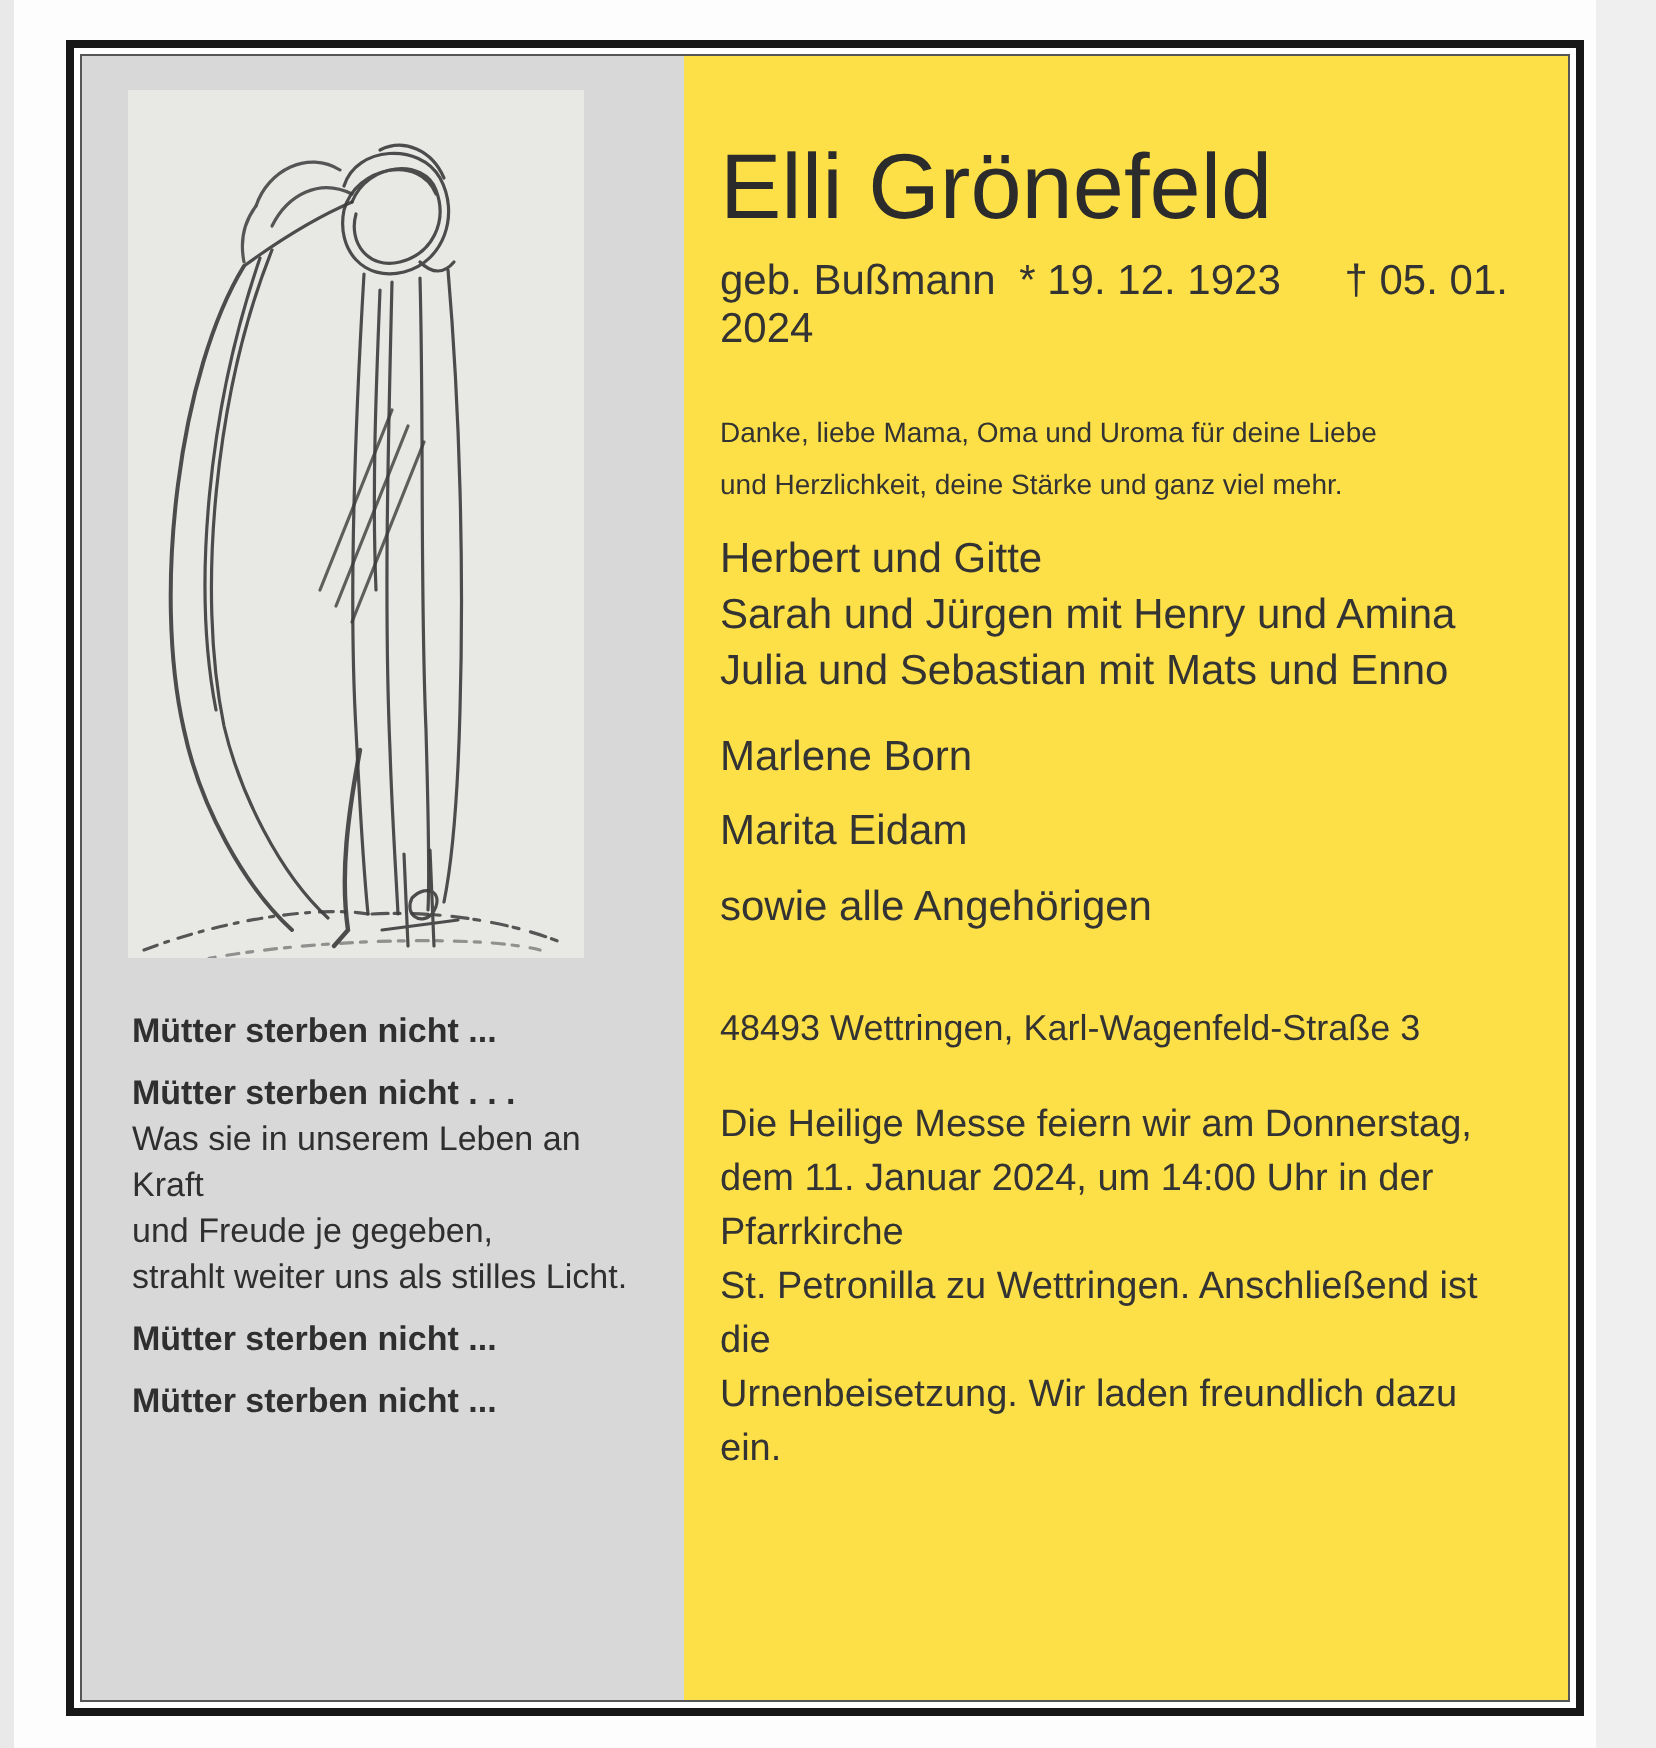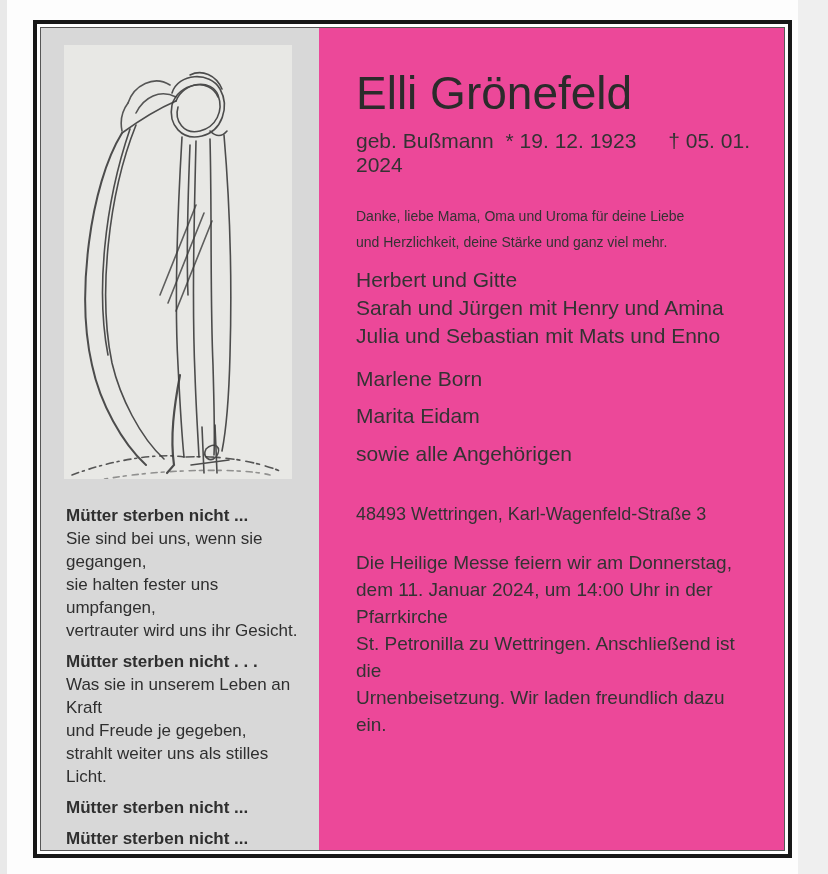--- a/index.html
+++ b/index.html
@@ -19,40 +19,40 @@
     width:759px;height:838px;box-sizing:border-box;
     border:4px solid #171717;background:#fff;padding:3px;
   }
   .card-inner{
     border:1px solid #565656;height:100%;box-sizing:border-box;
     display:flex;overflow:hidden;
   }
 
   
   .left-panel{
-    width:278px;flex:none;background:#d8d8d8;position:relative;
+    width:301px;flex:none;background:#d8d8d8;position:relative;
   }
   .sketch-box{
     position:absolute;left:23px;top:17px;width:228px;height:434px;
     background:#e8e8e5;
   }
   .sketch-box svg{width:100%;height:100%;display:block;}
   .poem{
     position:absolute;left:25px;top:476px;right:14px;
     font-size:17px;line-height:23px;color:#2f2f2f;
   }
   .verse{margin-top:8px;}
   .verse:first-child{margin-top:0;}
   .verse-heading{font-weight:bold;display:block;}
   .verse-lines{white-space:pre-line;}
 
   
   .right-panel{
-    flex:1;background:#ec4899;box-sizing:border-box;
-    padding:40px 24px 0 37px;position:relative;
+    flex:1;background:#fde047;box-sizing:border-box;
+    padding:40px 24px 0 18px;position:relative;
   }
   .deceased-name{
     margin:0;font-size:46px;line-height:51px;font-weight:400;
     color:#2b2b2b;letter-spacing:0;
   }
   .subline{margin-top:10px;font-size:21px;color:#333;}
   .subline .birth-name{margin-right:6px;}
   .subline .birth-date{margin-right:26px;}
 
   .para{white-space:pre-line;}
@@ -125,23 +125,20 @@
             <path d="M8,430 C50,414 96,408 120,412" stroke-dasharray="7 4 2 5"></path>
             <path d="M122,412 C162,410 196,418 216,426" stroke-dasharray="8 3 3 6"></path>
             <path d="M22,438 C80,424 176,422 206,430" stroke-dasharray="3 6 6 4" opacity="0.6"></path>
           </g>
         </svg>
       </div>
 
       <div class="poem">
         <div class="verse">
           <span class="verse-heading">Mütter sterben nicht ...</span>
-          <div class="verse-lines">Sie sind bei uns, wenn sie gegangen,
-sie halten fester uns umpfangen,
-vertrauter wird uns ihr Gesicht.</div>
         </div>
         <div class="verse">
           <span class="verse-heading">Mütter sterben nicht . . .</span>
           <div class="verse-lines">Was sie in unserem Leben an Kraft
 und Freude je gegeben,
 strahlt weiter uns als stilles Licht.</div>
         </div>
         <div class="verse">
           <span class="verse-heading">Mütter sterben nicht ...</span>
         </div>

